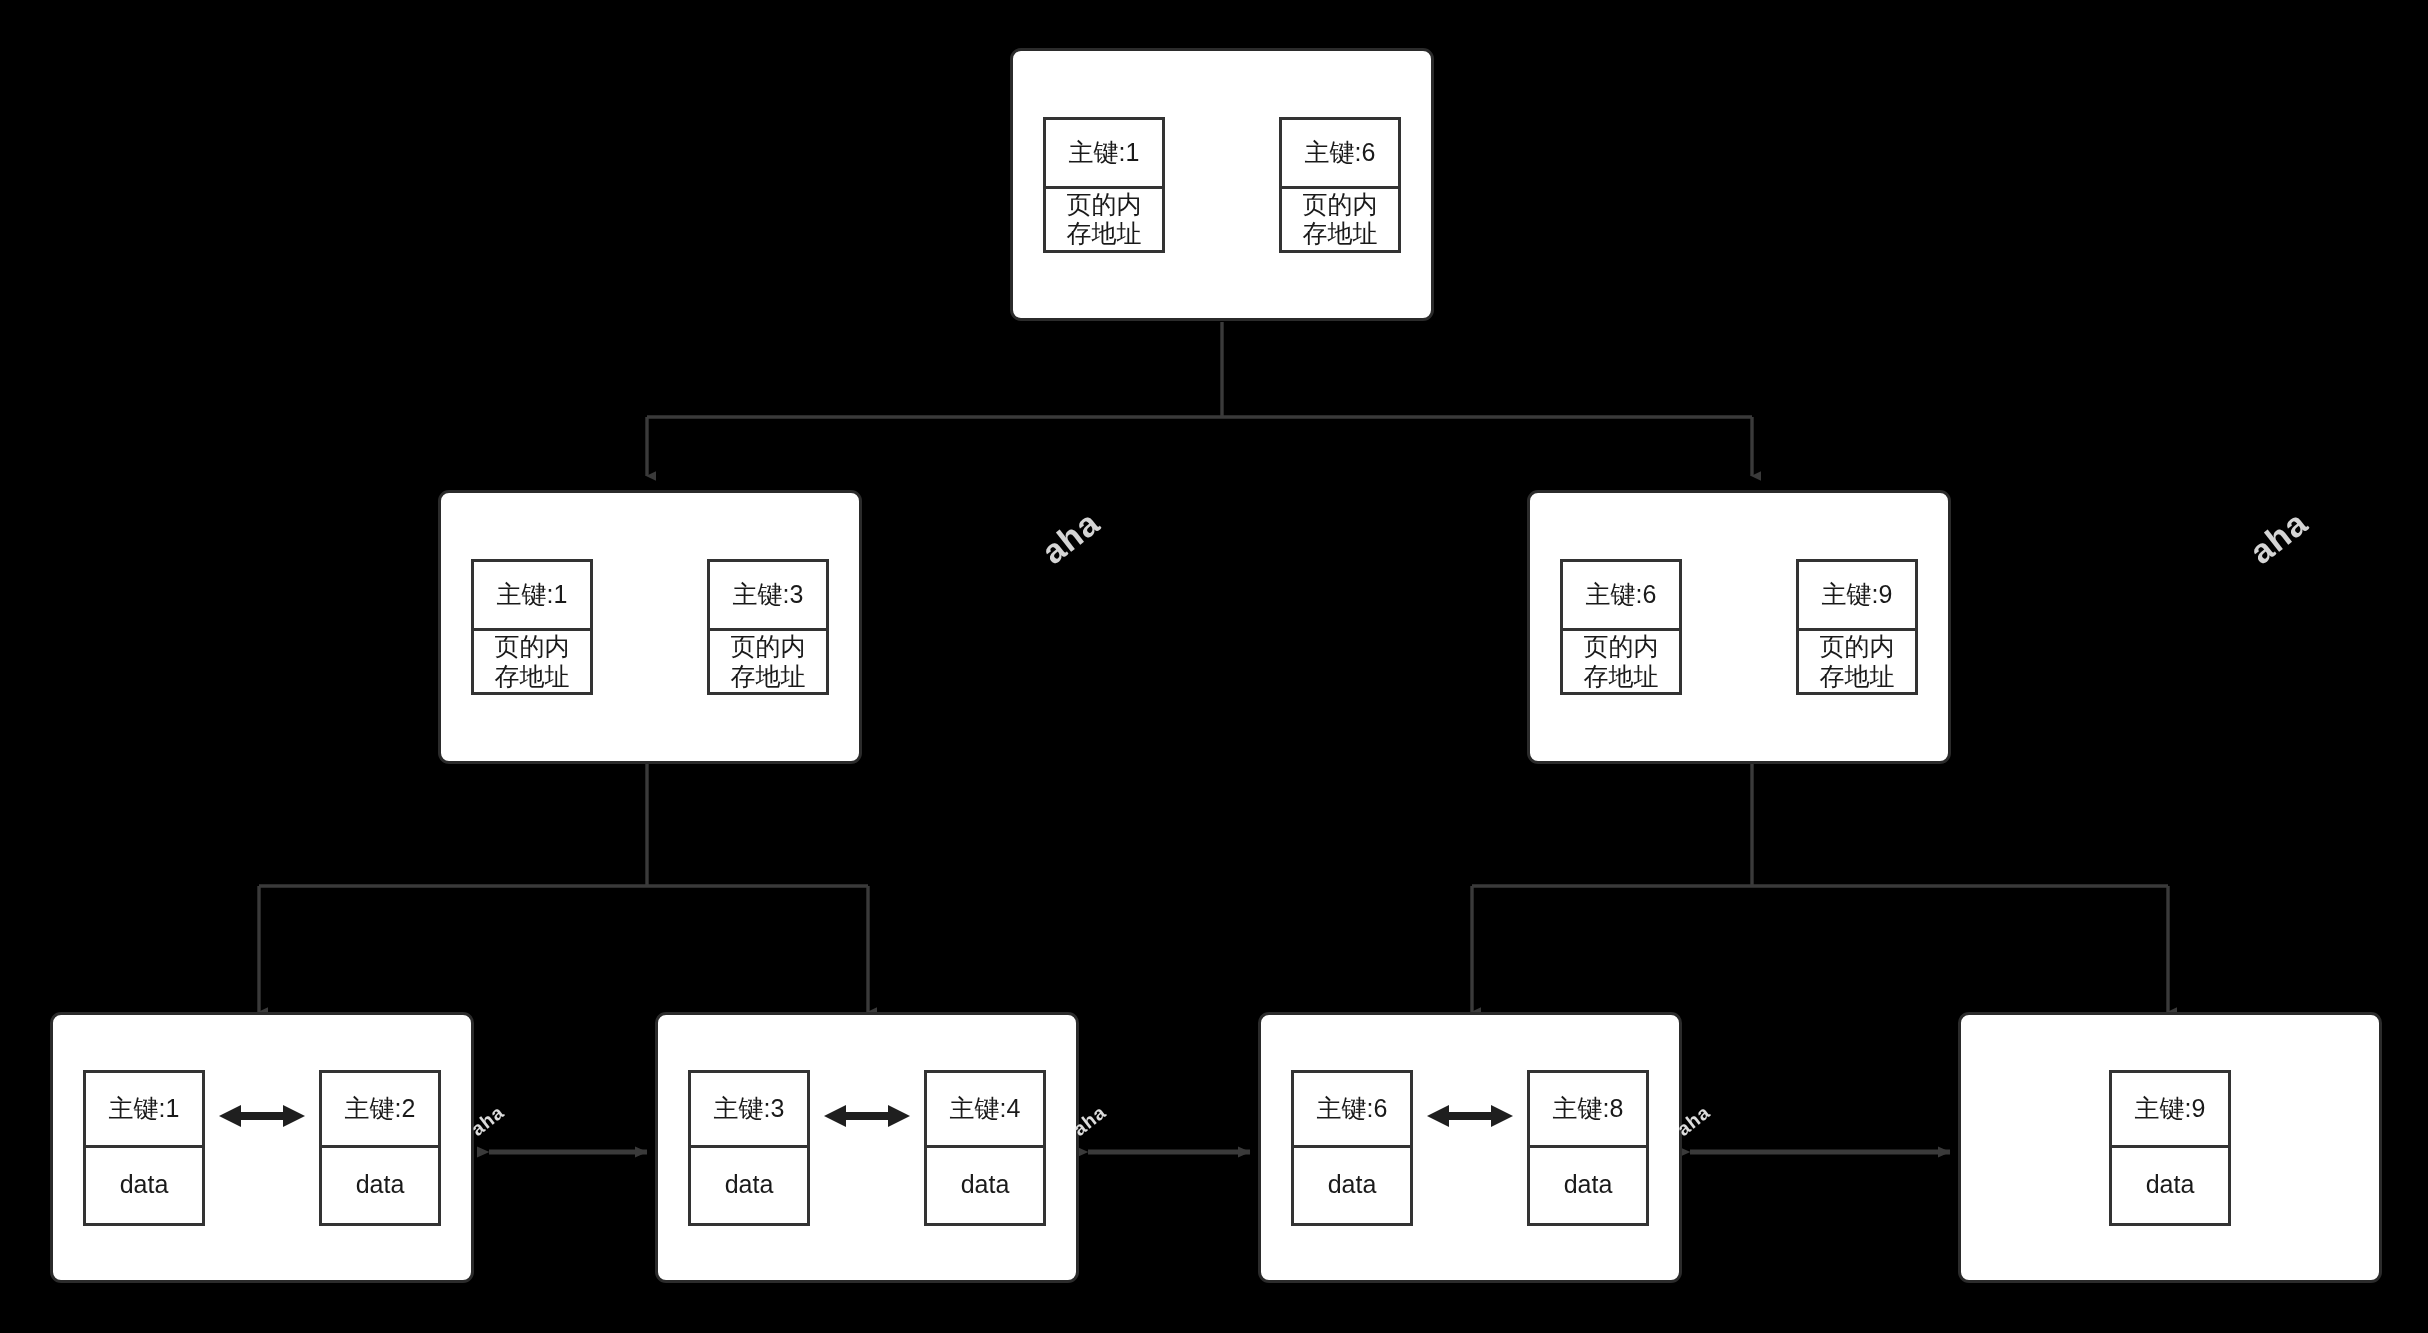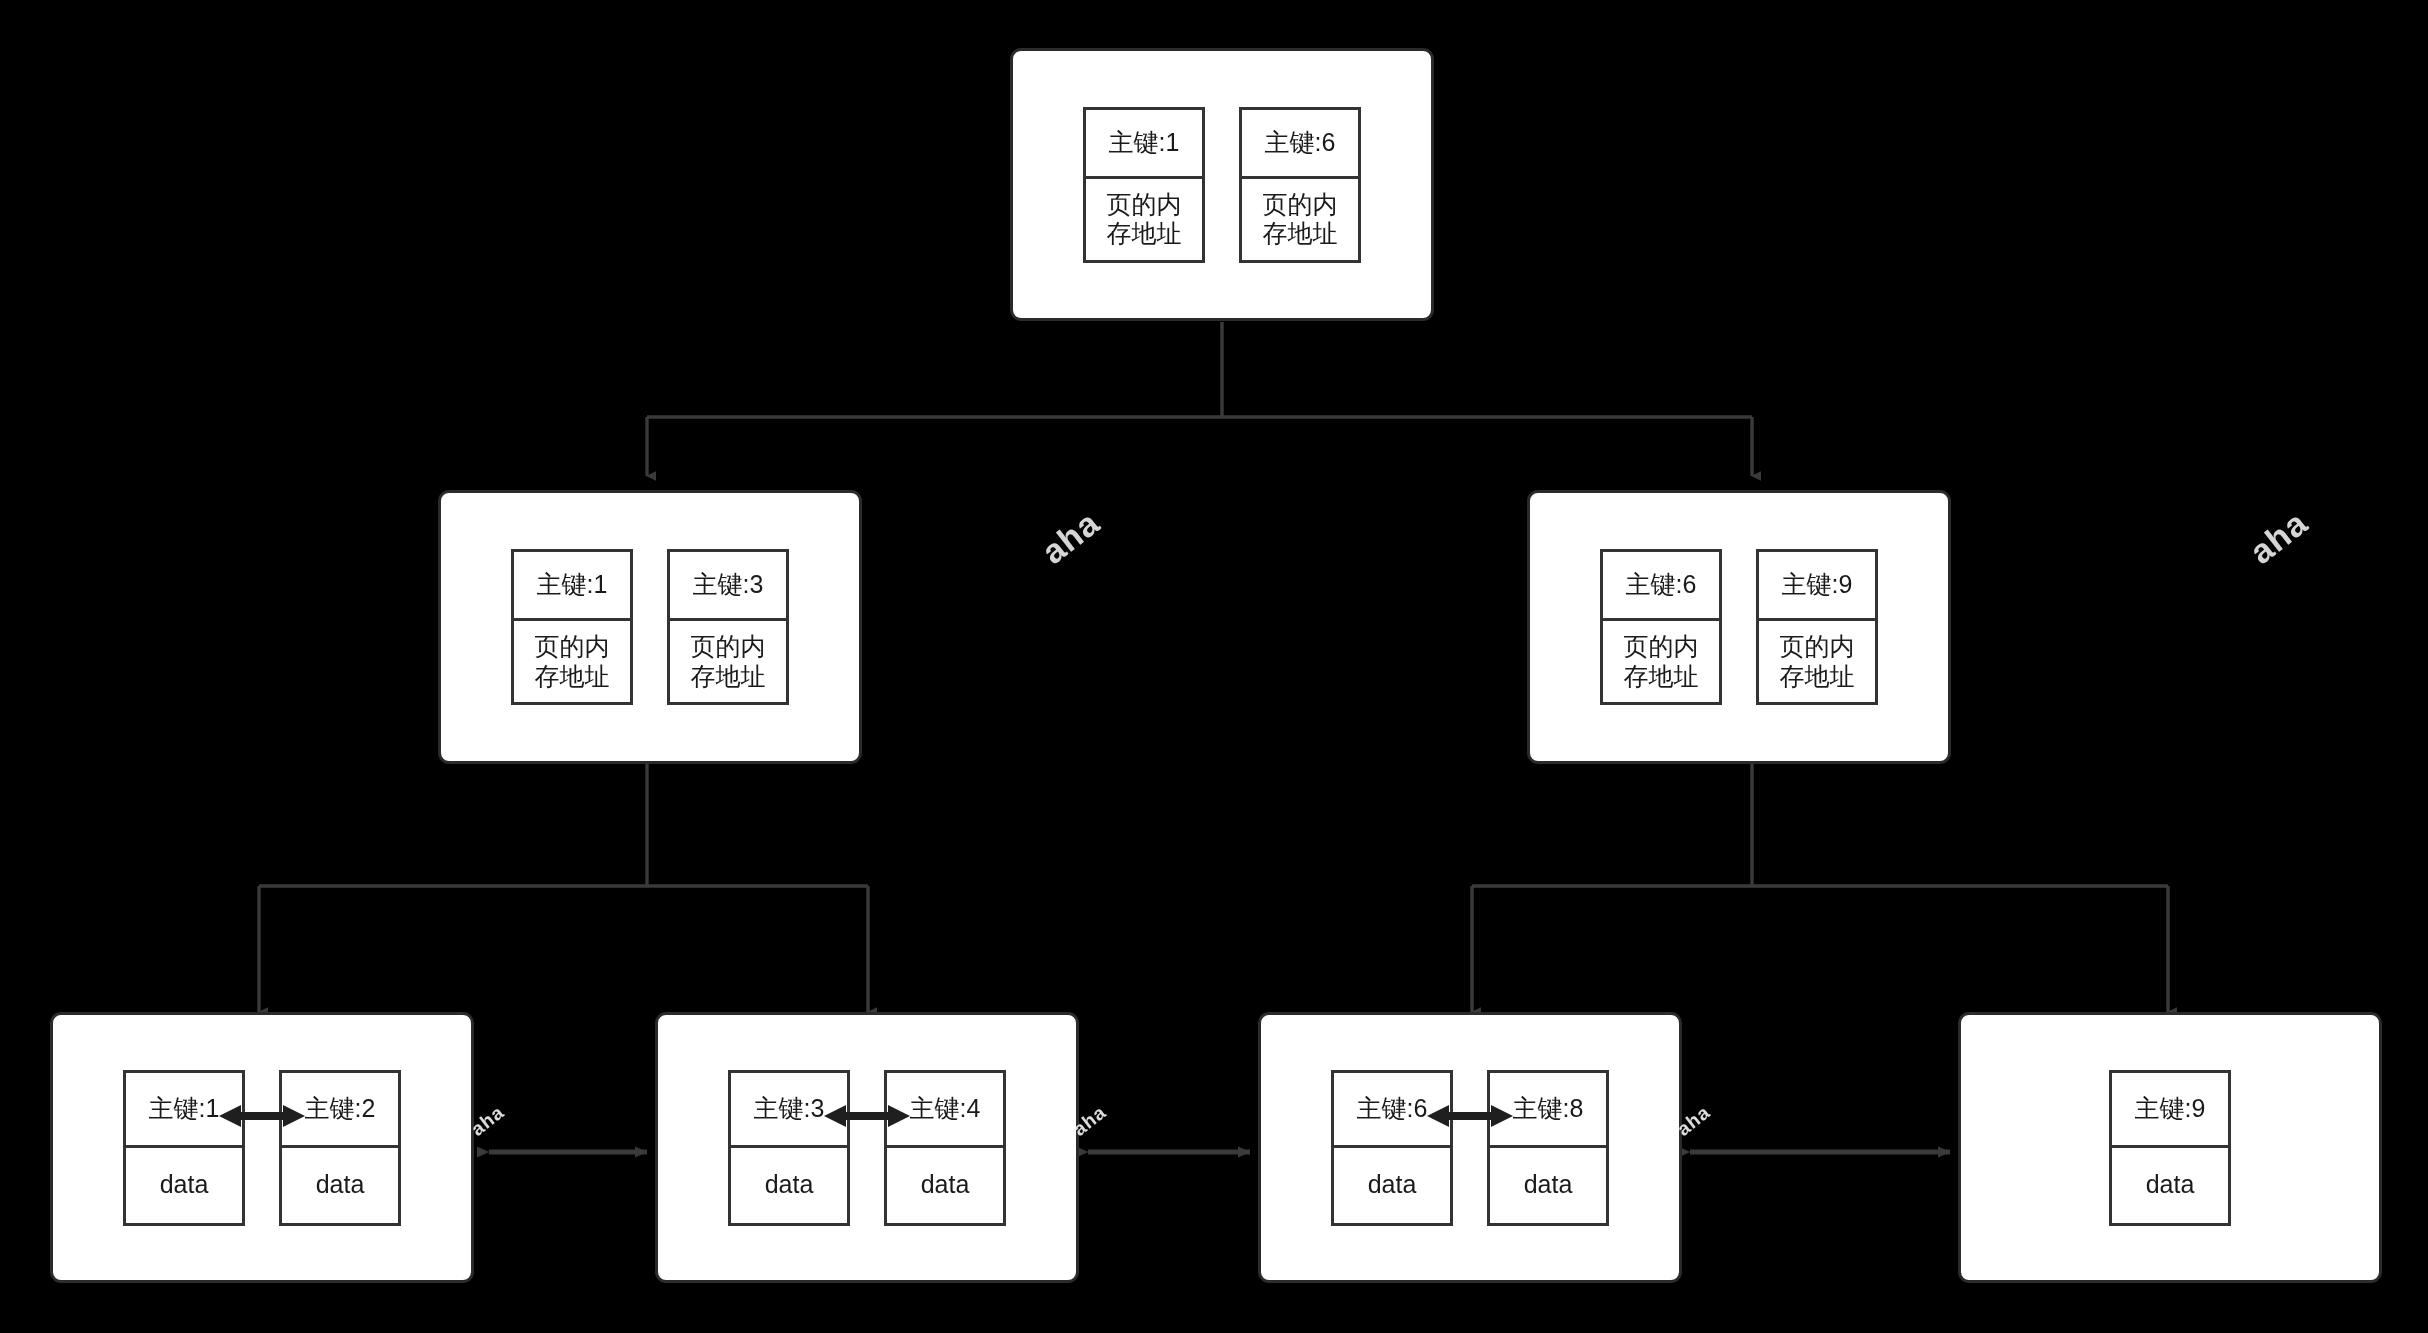--- a/index.html
+++ b/index.html
@@ -30,20 +30,21 @@
     border-radius: 11px;
     box-sizing: border-box;
     display: flex;
     align-items: center;
     justify-content: center;
   }
   .cells {
     display: flex;
     align-items: flex-start;
     justify-content: flex-start;
+    gap: 40px;
   }
   .cell {
     background: #ffffff;
     border: 3px solid #333333;
     box-sizing: border-box;
     display: flex;
     flex-direction: column;
     width: 122px;
   }
   .cell-key, .cell-val {
@@ -59,21 +60,21 @@
   .cell-key {
     height: 72px;
   }
   .cell-val {
     height: 78px;
     border-top: 3px solid #333333;
     white-space: pre-line;
   }
   
   .node.internal .cell-key { height: 66px; }
-  .node.internal .cell-val { height: 84px; }
+  .node.internal .cell-val { height: 64px; }
 
   .cell-gap {
     width: 34px;
   }
   .cell-gap.with-arrow {
     position: relative;
   }
   .cell-gap.with-arrow svg {
     position: absolute;
     left: 50%;

